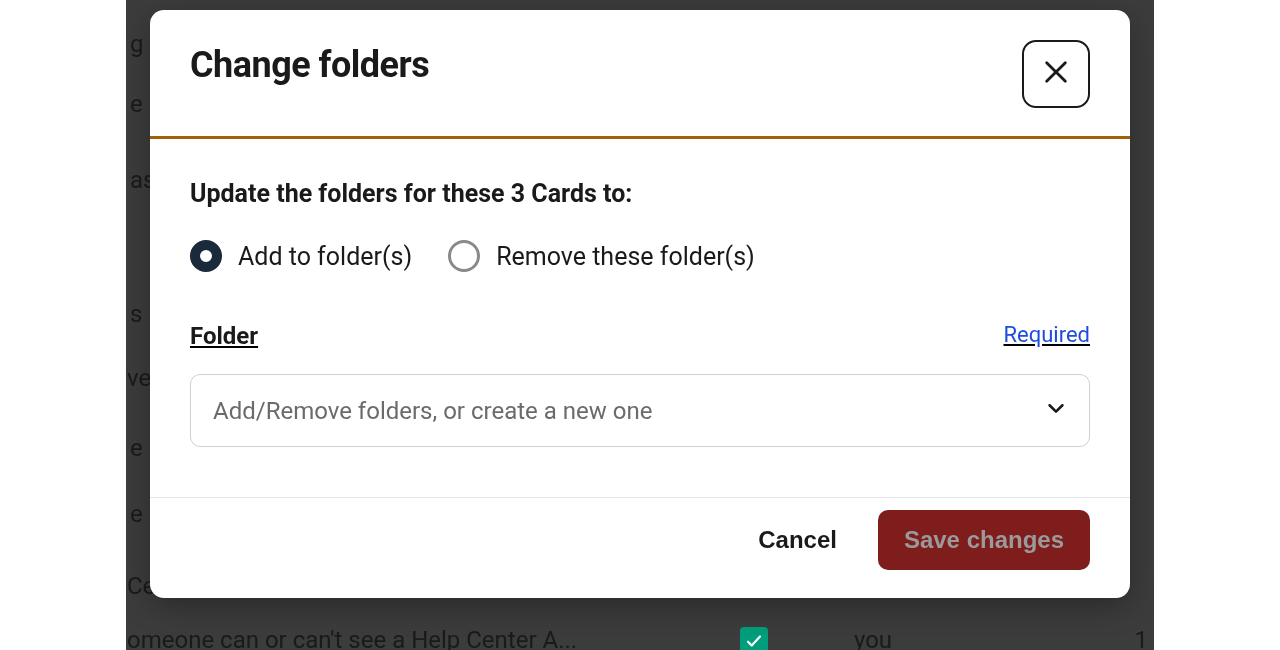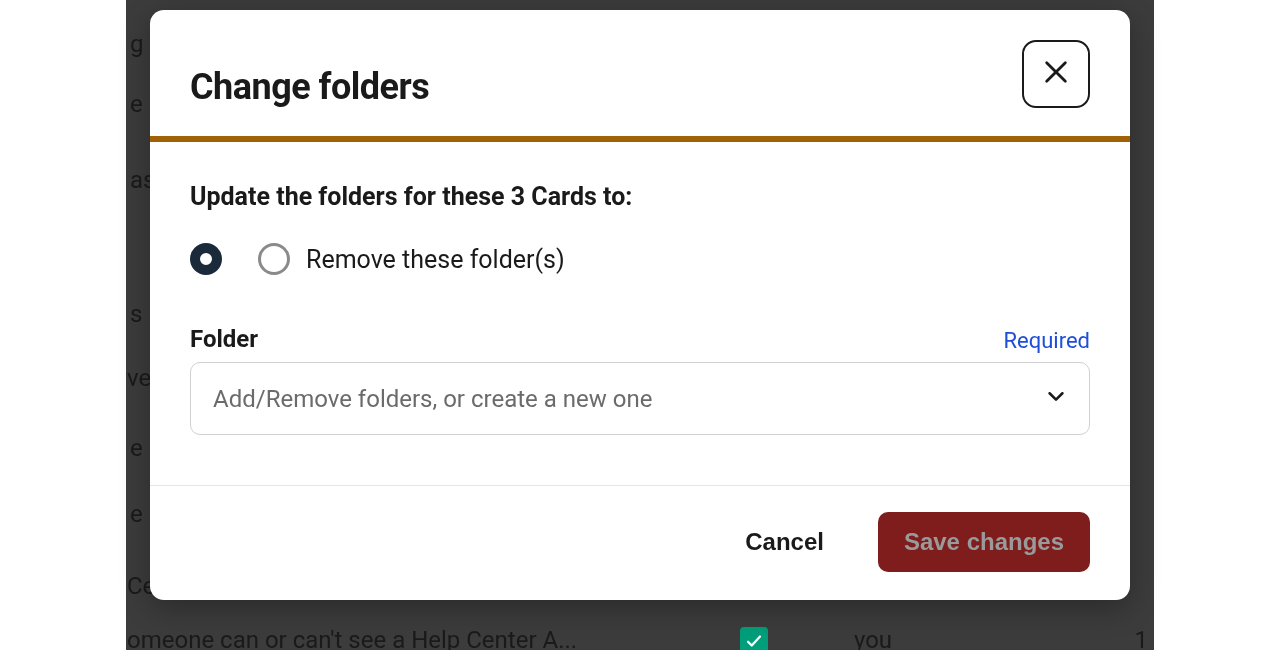--- a/index.html
+++ b/index.html
@@ -31,24 +31,24 @@
   .modal {
     position: absolute;
     left: 150px; right: 150px; top: 10px;
     background: #fff;
     border-radius: 14px;
     box-shadow: 0 8px 30px rgba(0,0,0,0.3);
     overflow: hidden;
   }
   .modal-header {
     display: flex;
-    align-items: flex-end;
+    align-items: flex-start;
     justify-content: space-between;
     padding: 34px 40px 28px 40px;
-    border-bottom: 6px solid #a16207;
+    border-bottom: 3px solid #a16207;
   }
   .modal-title {
     font-size: 36px;
     font-weight: 700;
     color: #1a1a1a;
     letter-spacing: -0.5px;
   }
   .close-btn {
     width: 68px; height: 68px;
     border: 2px solid #1a1a1a;
@@ -95,22 +95,23 @@
     background: #fff;
   }
   .radio-label {
     font-size: 25px;
     color: #1a1a1a;
     font-weight: 400;
   }
   .field-row {
     display: flex;
     justify-content: space-between;
-    align-items: flex-end;
-    margin-bottom: 9px;
+    align-items: flex-start;
+    margin-bottom: 24px;
+    text-decoration: underline;
   }
   .field-label {
     font-size: 24px;
     font-weight: 700;
     color: #1a1a1a;
   }
   .field-hint {
     font-size: 22px;
     color: #1d4ed8;
     font-weight: 400;
@@ -125,25 +126,25 @@
     justify-content: space-between;
     padding: 0 22px;
     color: #6b6b6b;
     font-size: 24px;
     cursor: pointer;
     background: #fff;
   }
   .select svg { width: 22px; height: 22px; }
   .modal-footer {
     border-top: 1px solid #e5e5e5;
-    padding: 26px 40px 28px 40px;
+    padding: 12px 40px 28px 40px;
     display: flex;
     justify-content: flex-end;
     align-items: center;
-    gap: 28px;
+    gap: 15px;
   }
   .btn {
     font-size: 24px;
     font-weight: 700;
     padding: 16px 26px;
     border-radius: 10px;
     cursor: pointer;
     border: none;
     background: transparent;
   }
@@ -200,20 +201,21 @@
         </span>
       </div>
     </div>
 
     <div class="modal-body">
       <div class="subhead">Update the folders for these 3 Cards to:</div>
 
       <div class="radio-row">
         <div class="radio-option">
           <div class="radio-outer selected"></div>
+          <span class="radio-label">Add to folder(s)</span>
         </div>
         <div class="radio-option">
           <div class="radio-outer unselected"></div>
           <span class="radio-label">Remove these folder(s)</span>
         </div>
       </div>
 
       <div class="field-row">
         <div class="field-label">Folder</div>
         <div class="field-hint">Required</div>

